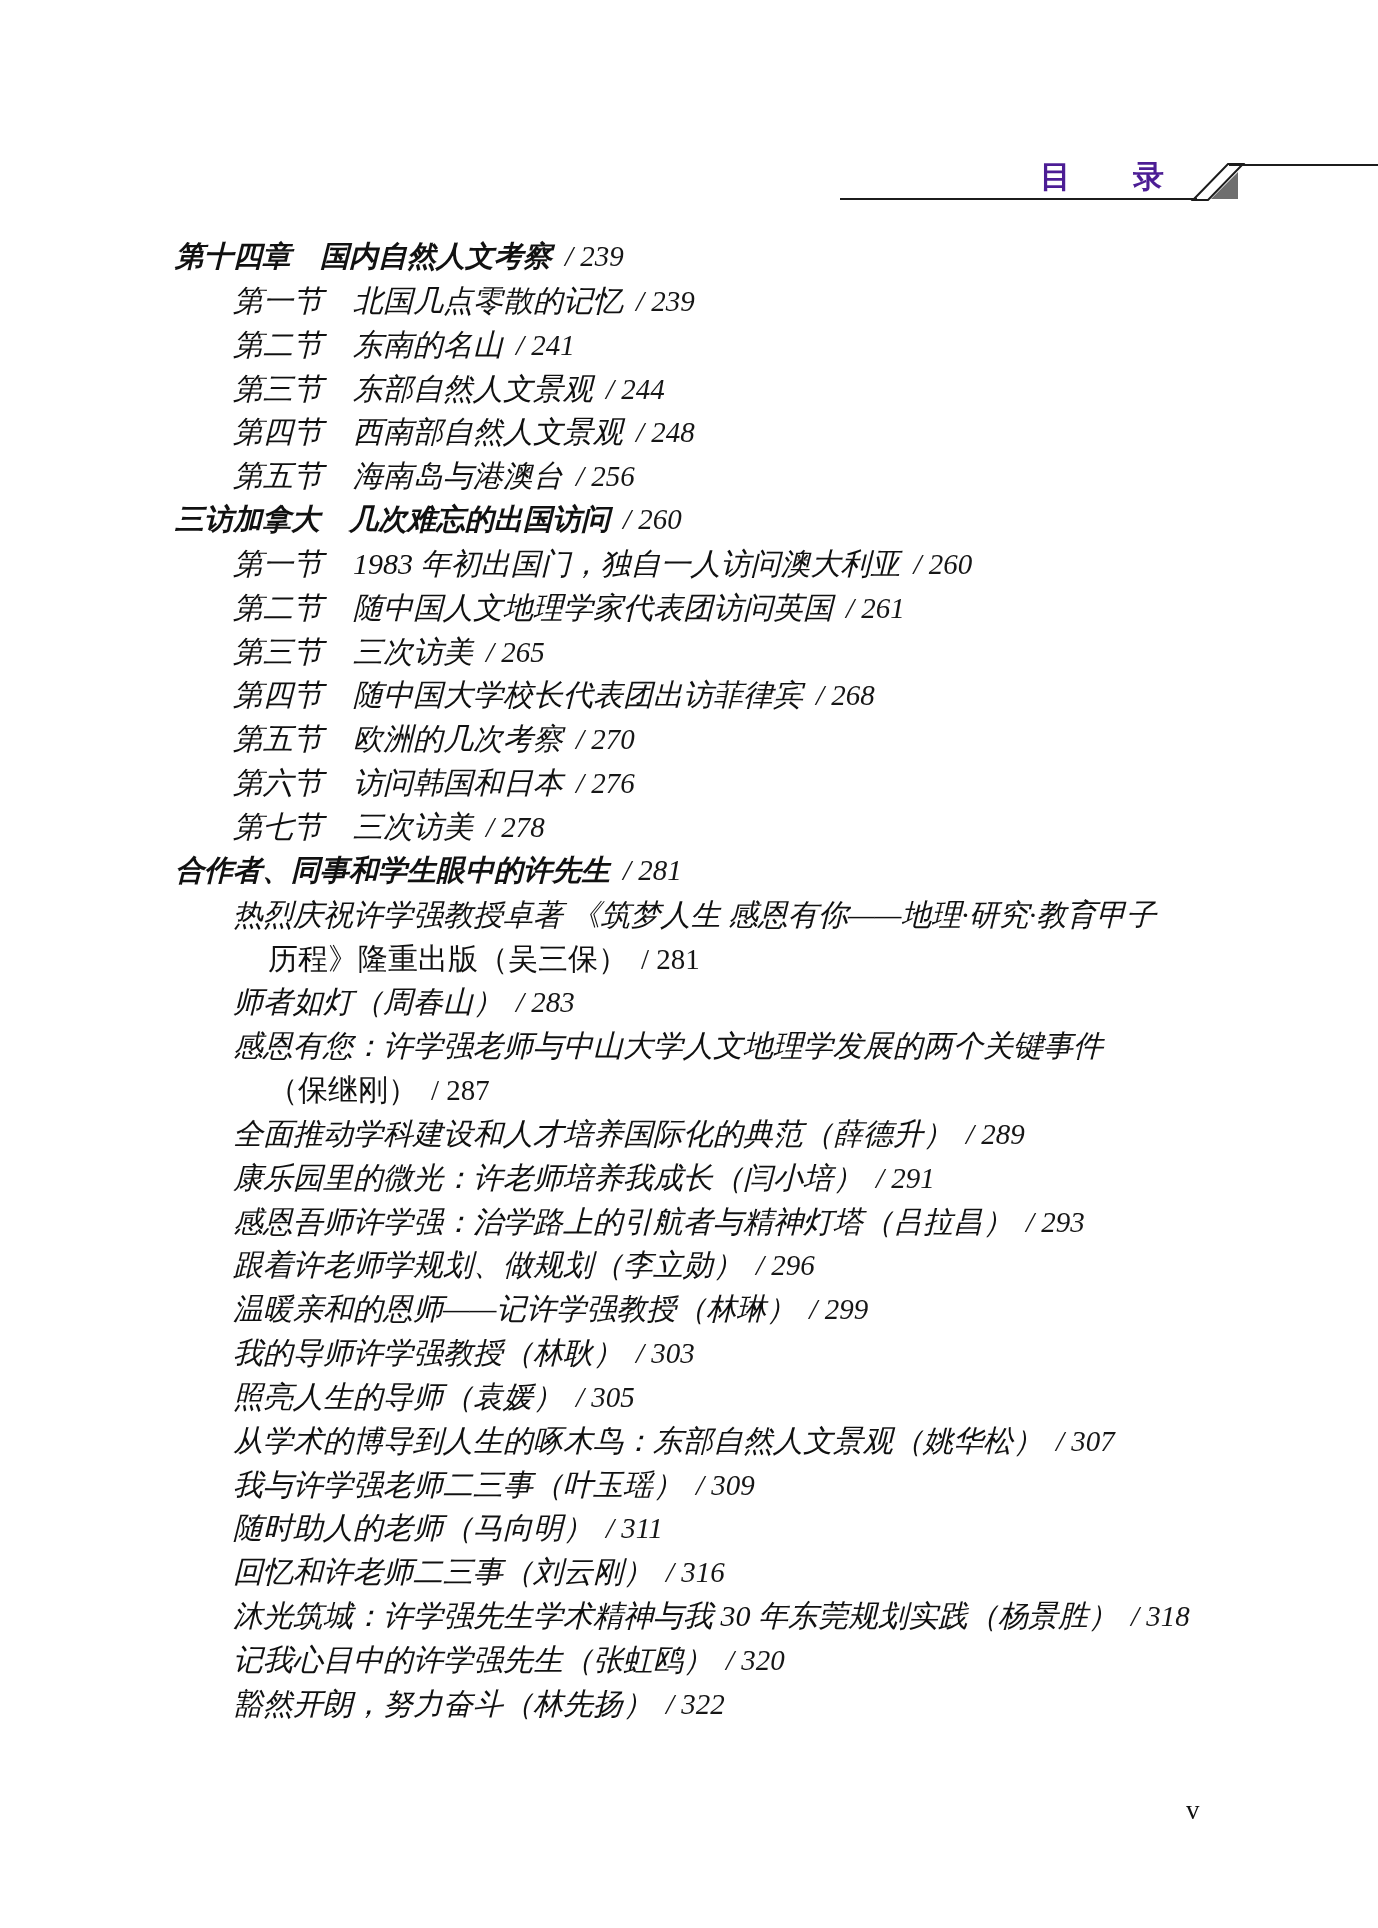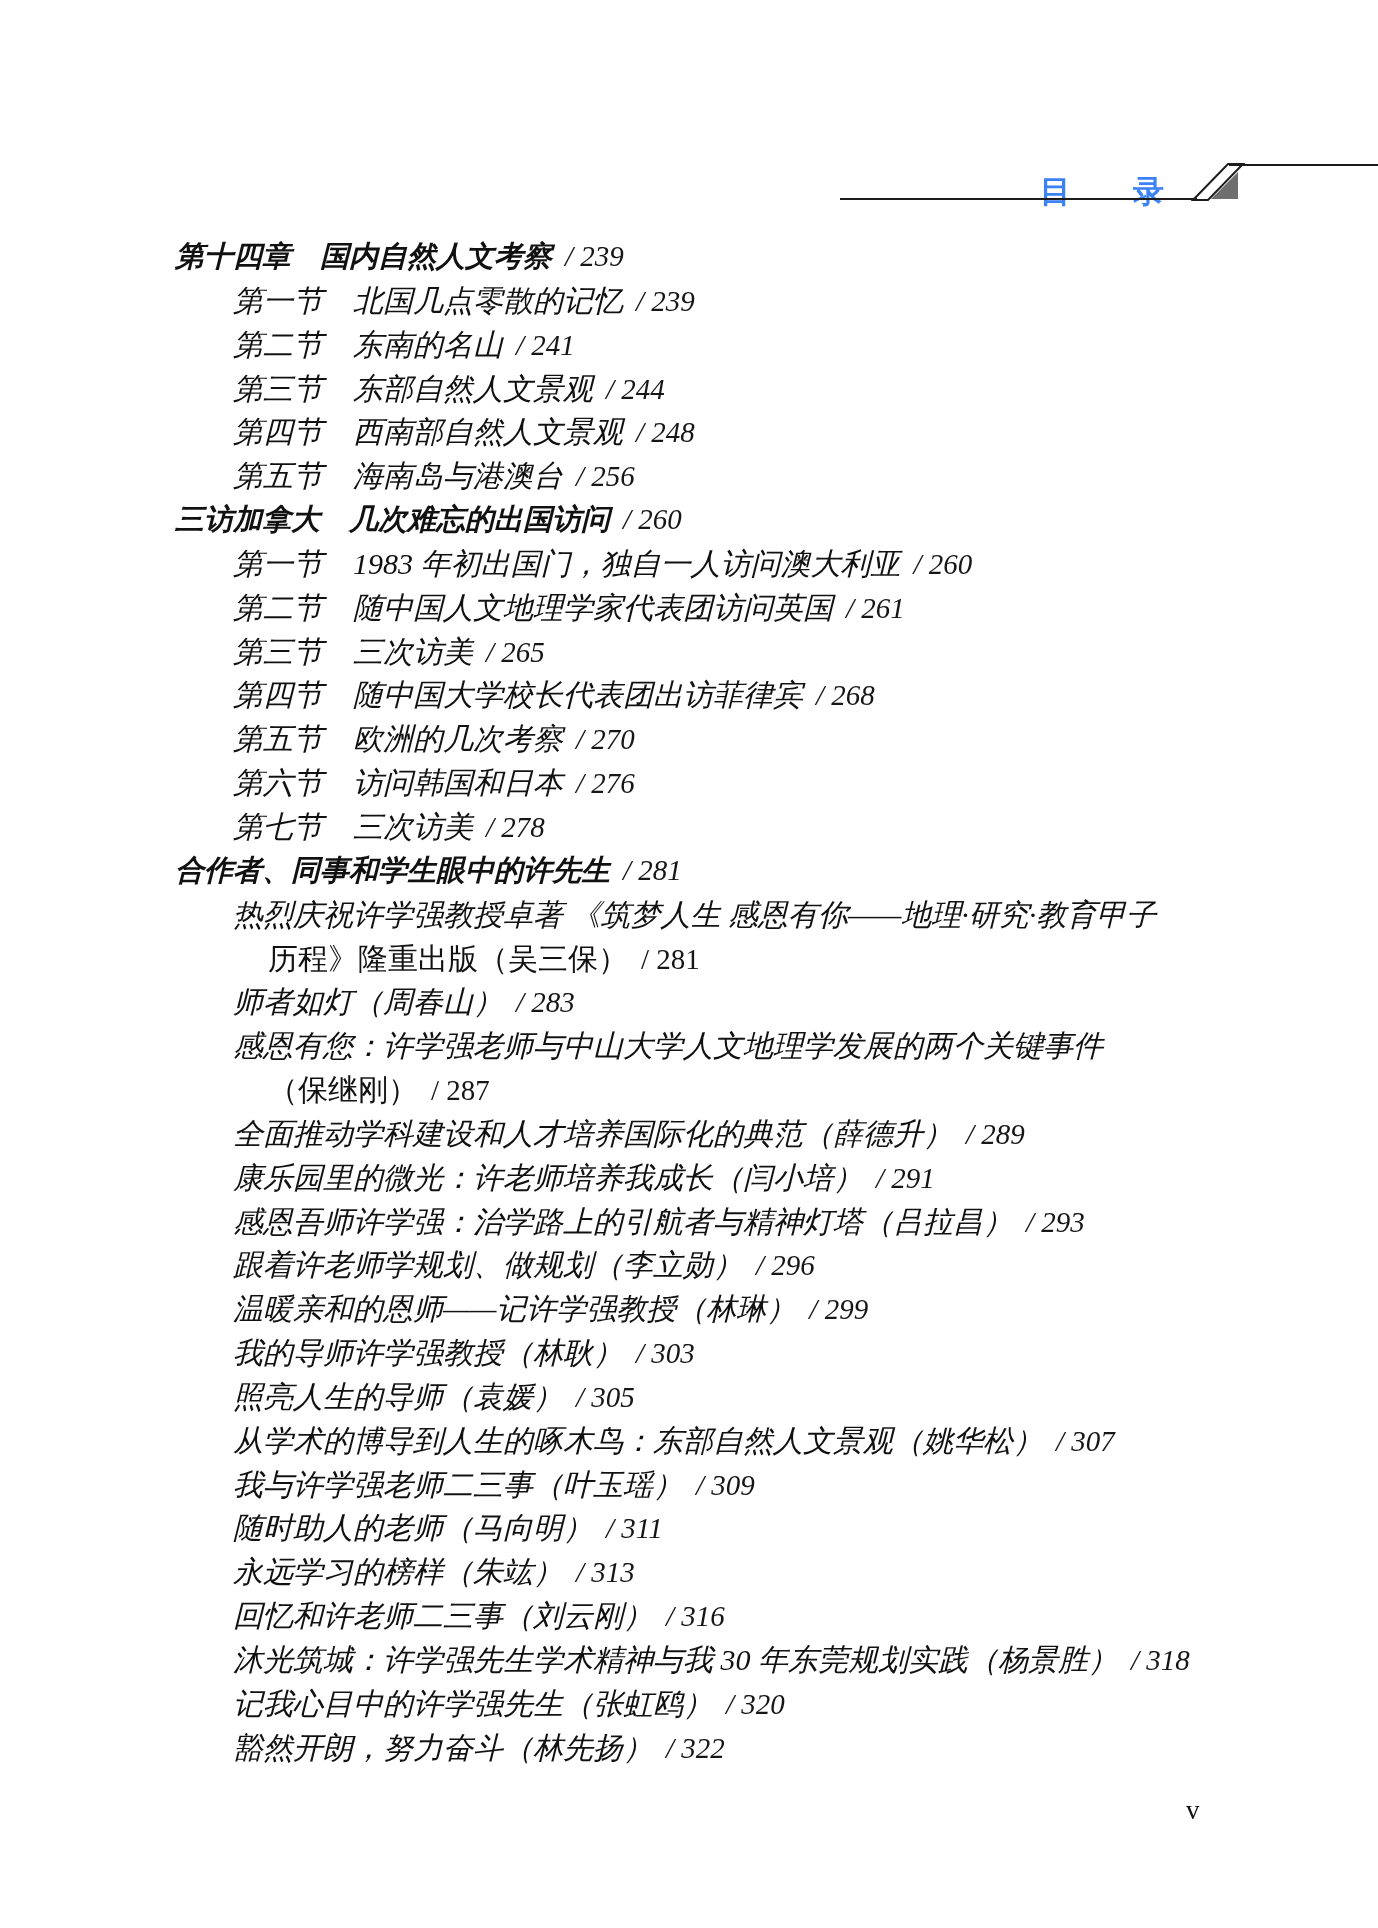--- a/index.html
+++ b/index.html
@@ -18,23 +18,22 @@
   }
   
   #header-title {
     position: absolute;
     left: 1040px;
     top: 156px;
     font-size: 31px;
     font-weight: bold;
     letter-spacing: 0;
     white-space: nowrap;
-    color: #3b82f6;
+    color: #4c1d95;
     font-family: "Liberation Sans", "DejaVu Sans", sans-serif;
-    margin-top: 15px;
   }
   #header-deco {
     position: absolute;
     left: 800px;
     top: 150px;
     width: 578px;
     height: 60px;
   }
   
   #toc-list {
@@ -180,23 +179,20 @@
       <div class="toc-row essay">
       <span class="entry-text">从学术的博导到人生的啄木鸟：东部自然人文景观（姚华松）</span><span class="entry-page">/ 307</span>
     </div>
       <div class="toc-row essay">
       <span class="entry-text">我与许学强老师二三事（叶玉瑶）</span><span class="entry-page">/ 309</span>
     </div>
       <div class="toc-row essay">
       <span class="entry-text">随时助人的老师（马向明）</span><span class="entry-page">/ 311</span>
     </div>
       <div class="toc-row essay">
-      <span class="entry-text">永远学习的榜样（朱竑）</span><span class="entry-page">/ 313</span>
-    </div>
-      <div class="toc-row essay">
       <span class="entry-text">回忆和许老师二三事（刘云刚）</span><span class="entry-page">/ 316</span>
     </div>
       <div class="toc-row essay">
       <span class="entry-text">沐光筑城：许学强先生学术精神与我 30 年东莞规划实践（杨景胜）</span><span class="entry-page">/ 318</span>
     </div>
       <div class="toc-row essay">
       <span class="entry-text">记我心目中的许学强先生（张虹鸥）</span><span class="entry-page">/ 320</span>
     </div>
       <div class="toc-row essay">
       <span class="entry-text">豁然开朗，努力奋斗（林先扬）</span><span class="entry-page">/ 322</span>

